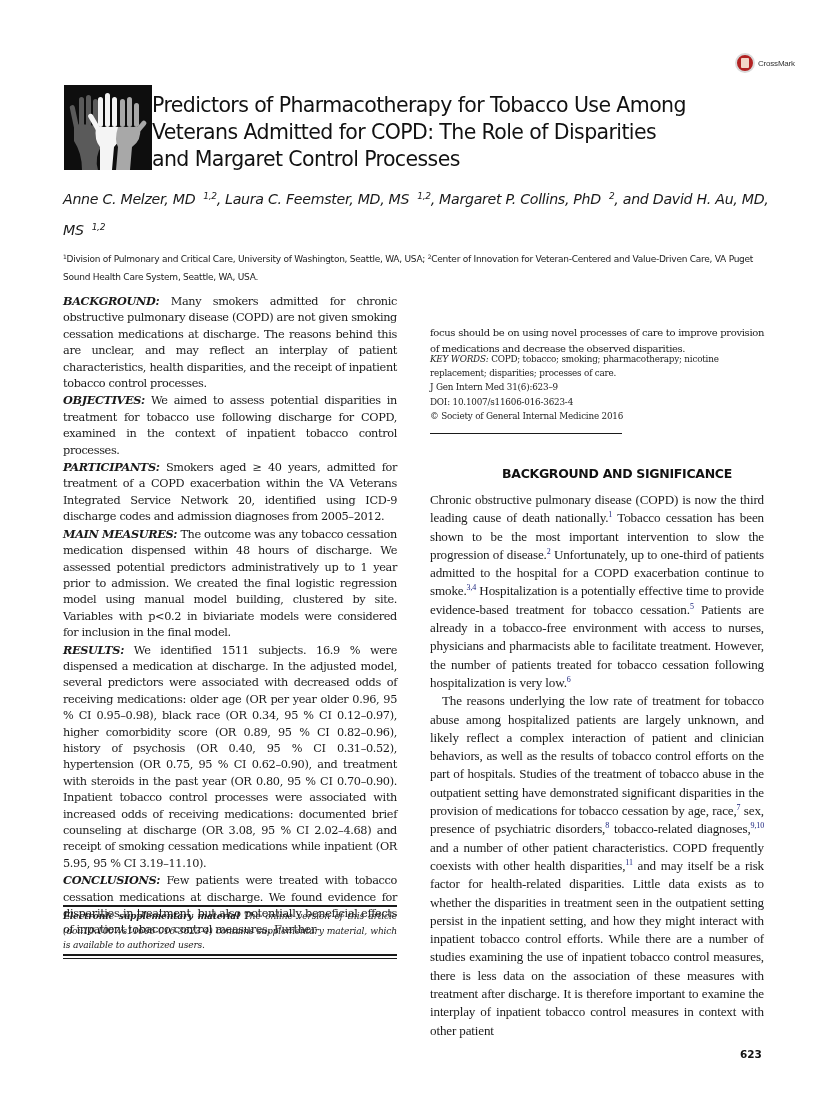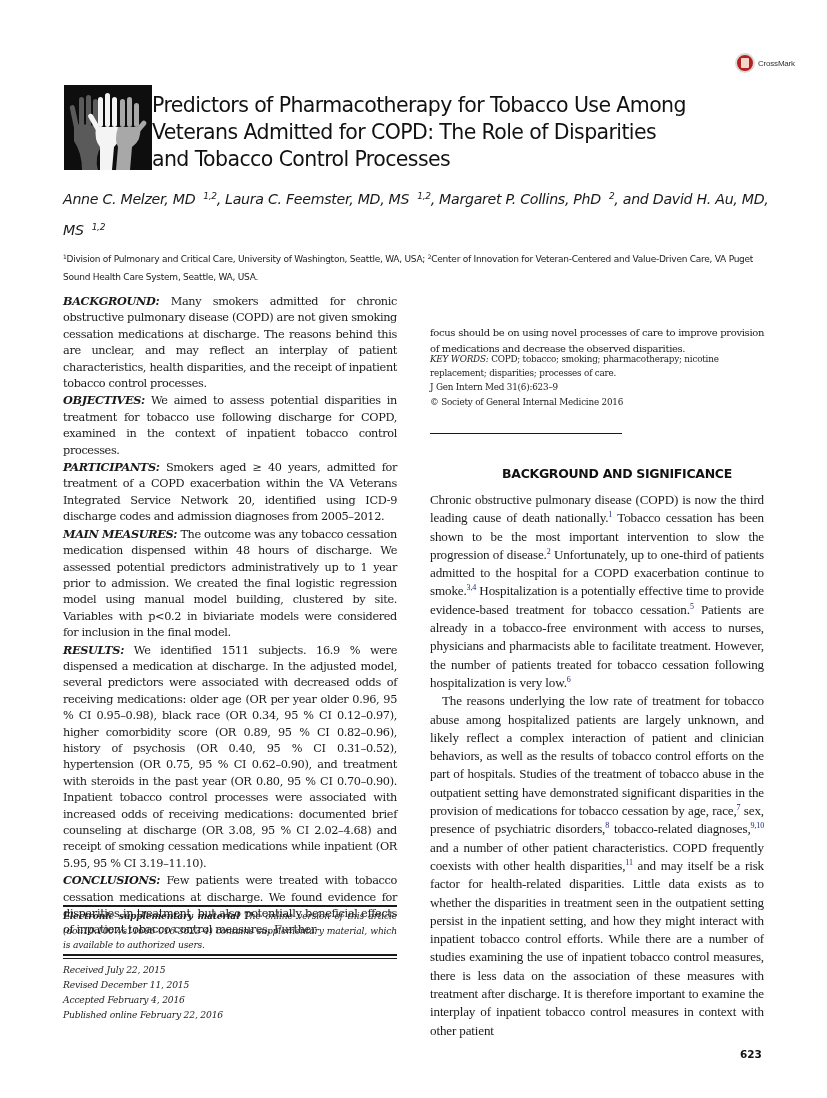--- a/index.html
+++ b/index.html
@@ -91,21 +91,21 @@
       <rect x="70" y="18" width="5" height="24" rx="2.5"></rect>
       <rect x="74" y="34" width="5" height="18" rx="2.5" transform="rotate(40 76 42)"></rect>
       <path d="M54 42 L 76 42 Q 78 55 68 62 L 66 85 L 52 85 L 54 62 Q 50 55 54 42 Z"></path>
     </g>
   </svg>
 </div>
 
 <div id="title" class="abs">
   <div>Predictors of Pharmacotherapy for Tobacco Use Among</div>
   <div>Veterans Admitted for COPD: The Role of Disparities</div>
-  <div>and Tobacco Control Processes</div>
+  <div>and Margaret Control Processes</div>
 </div>
 
 <div id="authors" class="abs">
   <span>Anne C. Melzer, MD</span><sup>1,2</sup><span>, </span><span>Laura C. Feemster, MD, MS</span><sup>1,2</sup><span>, </span><span>Margaret P. Collins, PhD</span><sup>2</sup><span>, and </span><span>David H. Au, MD, MS</span><sup>1,2</sup>
 </div>
 
 <div id="affil" class="abs">
   <sup>1</sup><span>Division of Pulmonary and Critical Care, University of Washington, Seattle, WA, USA; </span><sup>2</sup><span>Center of Innovation for Veteran-Centered and Value-Driven Care, VA Puget Sound Health Care System, Seattle, WA, USA.</span>
 </div>
 
@@ -116,33 +116,28 @@
   <p><b>MAIN MEASURES:</b><span> The outcome was any tobacco cessation medication dispensed within 48 hours of discharge. We assessed potential predictors administratively up to 1 year prior to admission. We created the final logistic regression model using manual model building, clustered by site. Variables with p&lt;0.2 in biviariate models were considered for inclusion in the final model.</span></p>
   <p><b>RESULTS:</b><span> We identified 1511 subjects. 16.9 % were dispensed a medication at discharge. In the adjusted model, several predictors were associated with decreased odds of receiving medications: older age (OR per year older 0.96, 95 % CI 0.95–0.98), black race (OR 0.34, 95 % CI 0.12–0.97), higher comorbidity score (OR 0.89, 95 % CI 0.82–0.96), history of psychosis (OR 0.40, 95 % CI 0.31–0.52), hypertension (OR 0.75, 95 % CI 0.62–0.90), and treatment with steroids in the past year (OR 0.80, 95 % CI 0.70–0.90). Inpatient tobacco control processes were associated with increased odds of receiving medications: documented brief counseling at discharge (OR 3.08, 95 % CI 2.02–4.68) and receipt of smoking cessation medications while inpatient (OR 5.95, 95 % CI 3.19–11.10).</span></p>
   <p><b>CONCLUSIONS:</b><span> Few patients were treated with tobacco cessation medications at discharge. We found evidence for disparities in treatment, but also potentially beneficial effects of inpatient tobacco control measures. Further</span></p>
 </div>
 
 <div id="supp" class="abs">
   <div class="rule-thick"></div>
   <div class="supp-text"><b>Electronic supplementary material</b><span> The online version of this article (doi:10.1007/s11606-016-3623-4) contains supplementary material, which is available to authorized users.</span></div>
   <div class="rule-thick"></div>
   <div class="rule-double"></div>
-  <div class="dates">
-    <div>Received July 22, 2015</div>
-    <div>Revised December 11, 2015</div>
-    <div>Accepted February 4, 2016</div>
-    <div>Published online February 22, 2016</div>
-  </div>
 </div>
 
 <div id="right-abs" class="abs">focus should be on using novel processes of care to improve provision of medications and decrease the observed disparities.</div>
 
 <div id="keywords" class="abs">
   <div><span class="kw-label">KEY WORDS:</span><span> COPD; tobacco; smoking; pharmacotherapy; nicotine replacement; disparities; processes of care.</span></div>
   <div>J Gen Intern Med 31(6):623–9</div>
+  <div>DOI: 10.1007/s11606-016-3623-4</div>
   <div>© Society of General Internal Medicine 2016</div>
 </div>
 <div id="kw-rule" class="abs"></div>
 
 <div id="section-heading" class="abs">BACKGROUND AND SIGNIFICANCE</div>
 
 <div id="body-text" class="abs">
   <p><span>Chronic obstructive pulmonary disease (COPD) is now the third leading cause of death nationally.</span><sup>1</sup><span> Tobacco cessation has been shown to be the most important intervention to slow the progression of disease.</span><sup>2</sup><span> Unfortunately, up to one-third of patients admitted to the hospital for a COPD exacerbation continue to smoke.</span><sup>3,4</sup><span> Hospitalization is a potentially effective time to provide evidence-based treatment for tobacco cessation.</span><sup>5</sup><span> Patients are already in a tobacco-free environment with access to nurses, physicians and pharmacists able to facilitate treatment. However, the number of patients treated for tobacco cessation following hospitalization is very low.</span><sup>6</sup></p>
   <p><span>The reasons underlying the low rate of treatment for tobacco abuse among hospitalized patients are largely unknown, and likely reflect a complex interaction of patient and clinician behaviors, as well as the results of tobacco control efforts on the part of hospitals. Studies of the treatment of tobacco abuse in the outpatient setting have demonstrated significant disparities in the provision of medications for tobacco cessation by age, race,</span><sup>7</sup><span> sex, presence of psychiatric disorders,</span><sup>8</sup><span> tobacco-related diagnoses,</span><sup>9,10</sup><span> and a number of other patient characteristics. COPD frequently coexists with other health disparities,</span><sup>11</sup><span> and may itself be a risk factor for health-related disparities. Little data exists as to whether the disparities in treatment seen in the outpatient setting persist in the inpatient setting, and how they might interact with inpatient tobacco control efforts. While there are a number of studies examining the use of inpatient tobacco control measures, there is less data on the association of these measures with treatment after discharge. It is therefore important to examine the interplay of inpatient tobacco control measures in context with other patient</span></p>
 </div>

